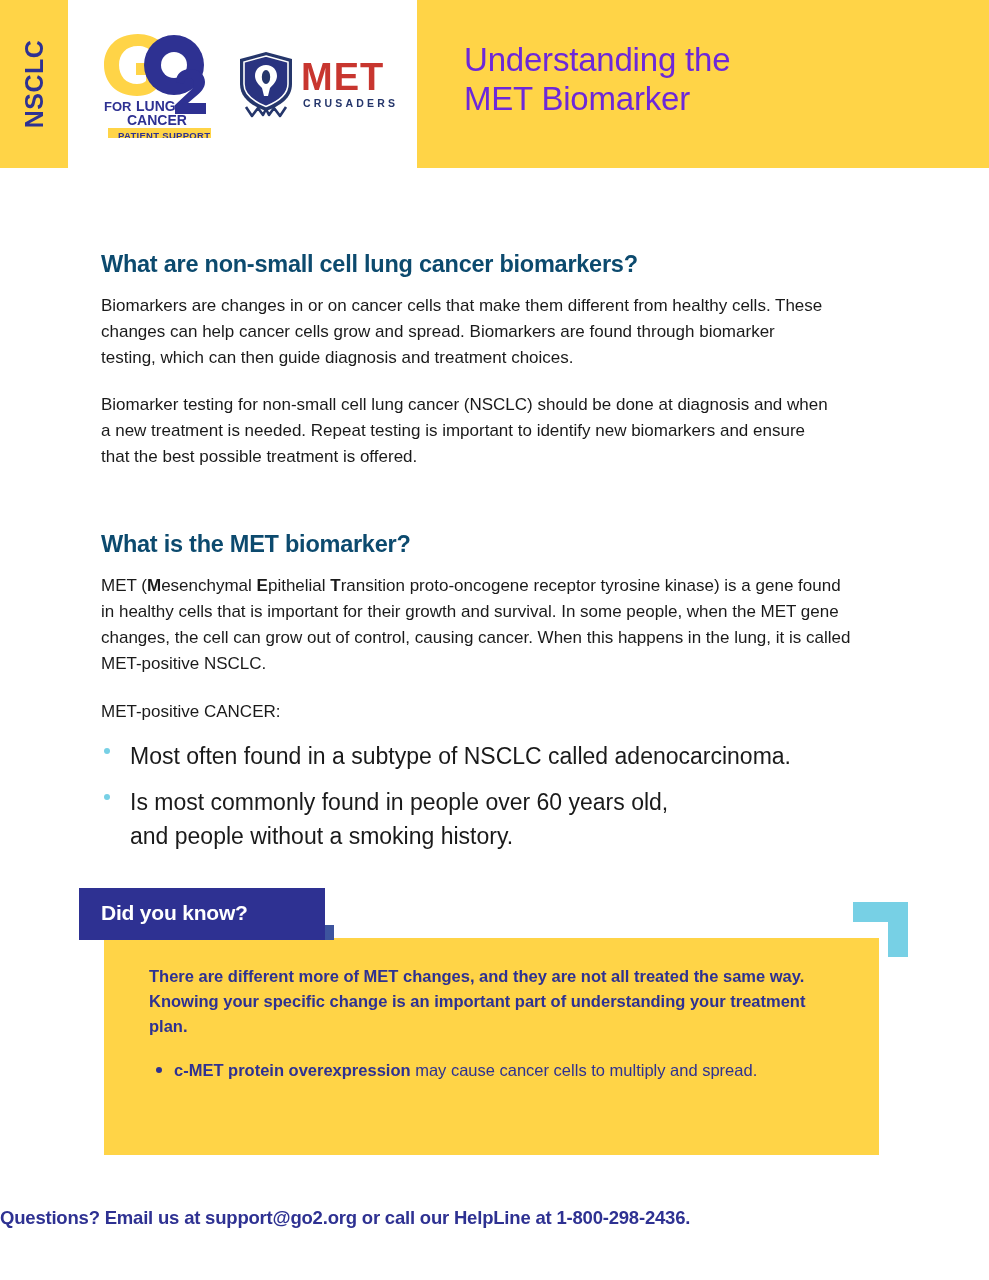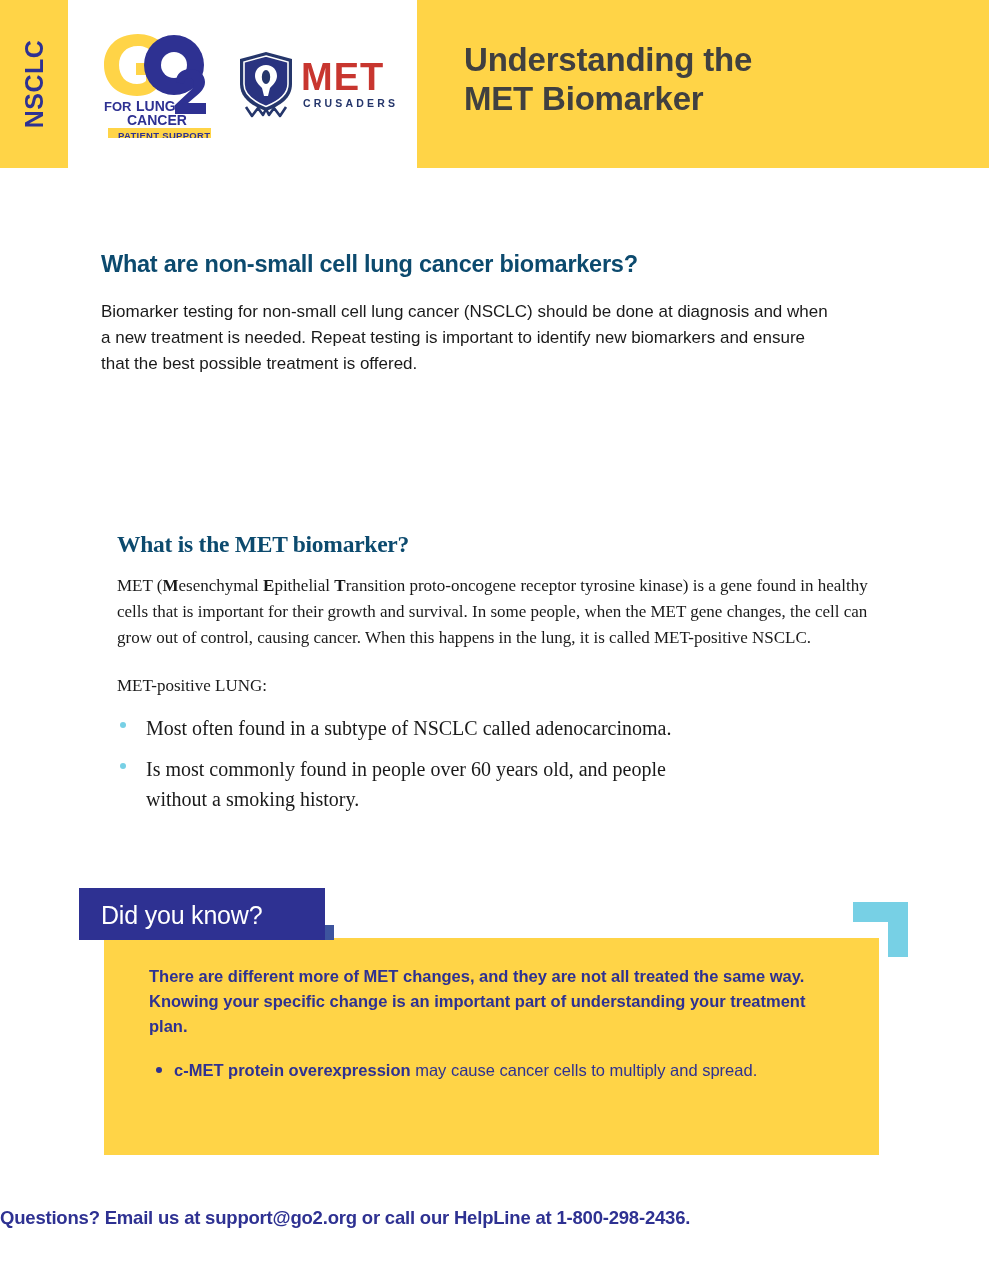--- a/index.html
+++ b/index.html
@@ -38,22 +38,22 @@
     position: absolute;
     left: 417px; top: 0;
     width: 572px; height: 168px;
     background: #ffd447;
   }
   .hdr-title {
     position: absolute;
     left: 47px; top: 41px;
     font-size: 33px;
     line-height: 1.18;
-    font-weight: bold;
-    color: #404040;
+    font-weight: normal;
+    color: #6d28d9;
     letter-spacing: -0.2px;
   }
 
   
   .logos-zone {
     position: absolute;
     left: 68px; top: 0;
     width: 349px; height: 168px;
     background: #ffffff;
   }
@@ -80,21 +80,21 @@
     color: #1a1a1a;
     font-size: 17px;
     line-height: 1.53;
   }
   .bullets { list-style: none; margin-top: 14px; }
   .bullets li {
     position: relative;
     padding-left: 29px;
     margin-bottom: 11px;
     color: #1a1a1a;
-    font-size: 20px;
+    font-size: 23px;
     line-height: 1.5;
   }
   .bullets li .dot {
     position: absolute;
     left: 3px; top: 9px;
     width: 6px; height: 6px;
     border-radius: 50%;
     background: #77d0e5;
   }
 
@@ -122,22 +122,22 @@
   .dyk-blue {
     position: absolute;
     left: 79px; top: 0px;
     width: 246px; height: 52px;
     background: #2e3192;
   }
   .dyk-blue .lbl {
     position: absolute;
     left: 22px; top: 13px;
     color: #ffffff;
-    font-weight: normal;
-    font-size: 25px;
+    font-weight: bold;
+    font-size: 21px;
     letter-spacing: -0.2px;
   }
   .dyk-body {
     position: absolute;
     left: 45px; top: 26px;
     width: 690px;
   }
   .dyk-intro {
     color: #2e3192;
     font-weight: bold;
@@ -227,29 +227,30 @@
     <div class="hdr-title">
       <div>Understanding the</div>
       <div>MET Biomarker</div>
     </div>
   </div>
 
   <div class="content">
 
     <div style="position:absolute; left:101px; top:83px; width:740px;">
       <div class="sec-h">What are non-small cell lung cancer biomarkers?</div>
+      <p class="para" style="margin-top:15px; width:732px;">Biomarkers are changes in or on cancer cells that make them different from healthy cells. These changes can help cancer cells grow and spread. Biomarkers are found through biomarker testing, which can then guide diagnosis and treatment choices.</p>
       <p class="para" style="margin-top:21px; width:732px;">Biomarker testing for non-small cell lung cancer (NSCLC) should be done at diagnosis and when a new treatment is needed. Repeat testing is important to identify new biomarkers and ensure that the best possible treatment is offered.</p>
     </div>
 
-    <div style="position:absolute; left:117px; top:363px; width:760px;font-family:Liberation Serif, serif;">
+    <div style="position:absolute; left:101px; top:363px; width:760px;">
       <div class="sec-h">What is the MET biomarker?</div>
       <p class="para" style="margin-top:15px; width:752px;">
         <span>MET (</span><b>M</b><span>esenchymal </span><b>E</b><span>pithelial </span><b>T</b><span>ransition proto-oncogene receptor tyrosine kinase) is a gene found in healthy cells that is important for their growth and survival. In some people, when the MET gene changes, the cell can grow out of control, causing cancer. When this happens in the lung, it is called MET-positive NSCLC.</span>
       </p>
-      <p class="para" style="margin-top:22px;">MET-positive LUNG:</p>
+      <p class="para" style="margin-top:22px;">MET-positive CANCER:</p>
       <ul class="bullets">
         <li>
           <span class="dot"></span>
           <span>Most often found in a subtype of NSCLC called adenocarcinoma.</span>
         </li>
         <li style="width:600px;">
           <span class="dot"></span>
           <span>Is most commonly found in people over 60 years old, and people without a smoking history.</span>
         </li>
       </ul>

